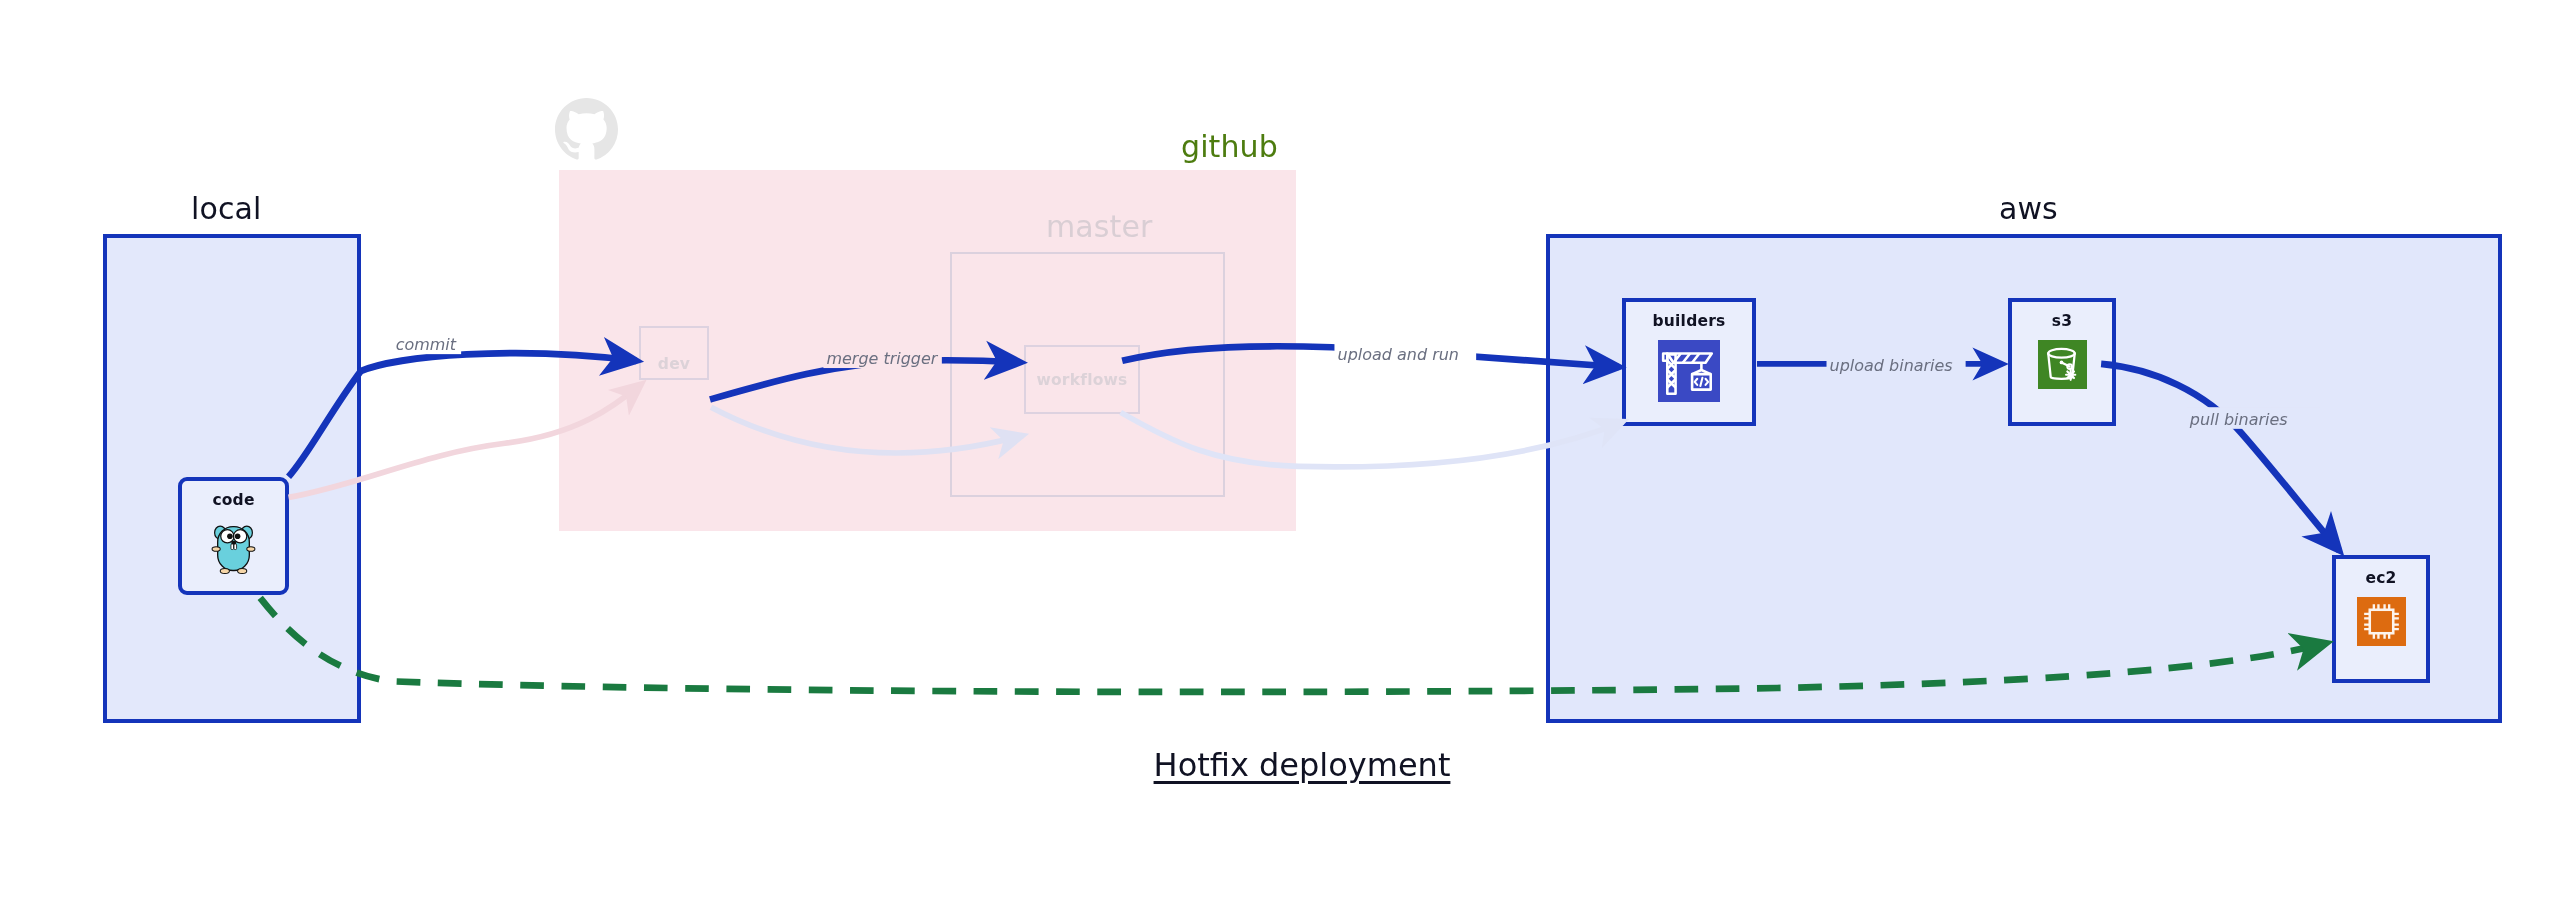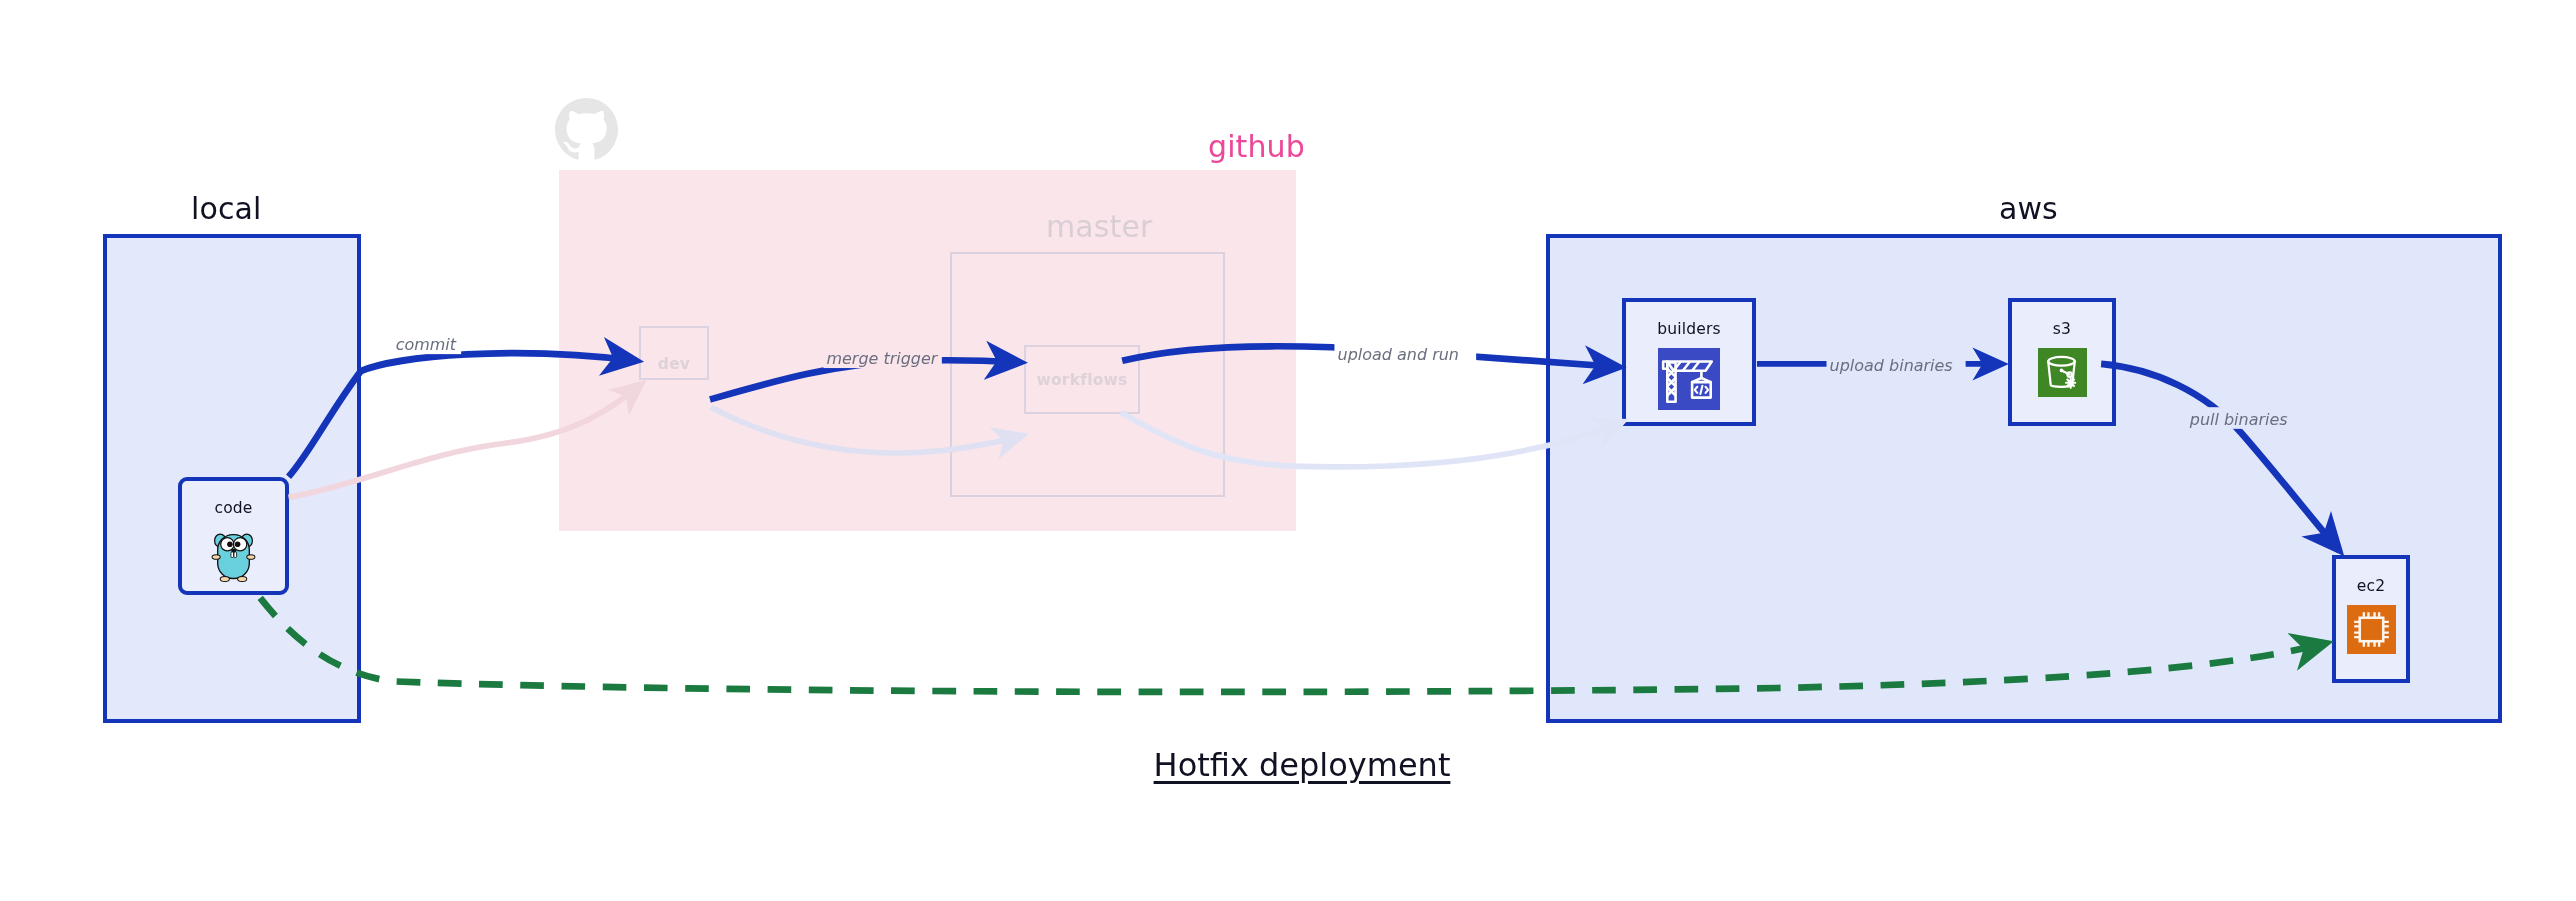--- a/index.html
+++ b/index.html
@@ -49,22 +49,22 @@
   .group-label {
     position: absolute;
     font-size: 30px;
     color: #101223;
     white-space: nowrap;
     letter-spacing: 0.1px;
   }
   .group-label.local-label  { left: 191px;  top: 191px; }
   .group-label.aws-label    { left: 1999px; top: 191px; }
   .group-label.github-label {
-    left: 1208px; top: 129px;
-    color: #ec4899;
+    left: 1181px; top: 129px;
+    color: #4d7c0f;
   }
   .group-label.master-label {
     left: 1046px; top: 209px;
     color: #d9ced4;
   }
 
   
   .master-frame {
     position: absolute;
     left: 950px; top: 252px;
@@ -79,34 +79,34 @@
     position: absolute;
     box-sizing: border-box;
     background: #eaeefc;
     border: 4.1px solid #1434ba;
     display: flex;
     flex-direction: column;
     align-items: center;
   }
   .node .node-title {
     font-size: 15.5px;
-    font-weight: 400;
+    font-weight: 700;
     color: #101223;
-    margin-top: 18px;
+    margin-top: 10px;
     letter-spacing: 0.2px;
     white-space: nowrap;
   }
   .node .node-icon {
     margin-top: 10.3px;
   }
 
   .node.code     { left: 178px;  top: 477px;  width: 111px; height: 118px; border-radius: 9px; }
   .node.builders { left: 1622px; top: 298px;  width: 134px; height: 128px; }
   .node.s3       { left: 2008px; top: 298px;  width: 108px; height: 128px; }
-  .node.ec2      { left: 2332px; top: 555px; width: 78px; height: 128px; }
+  .node.ec2      { left: 2332px; top: 555px; width: 98px; height: 128px; }
 
   
   .node.dim {
     background: transparent;
     border: 2.1px solid #ddd2e0;
   }
   .node.dim .node-title {
     color: #dcd2d8;
     font-weight: 700;
   }

